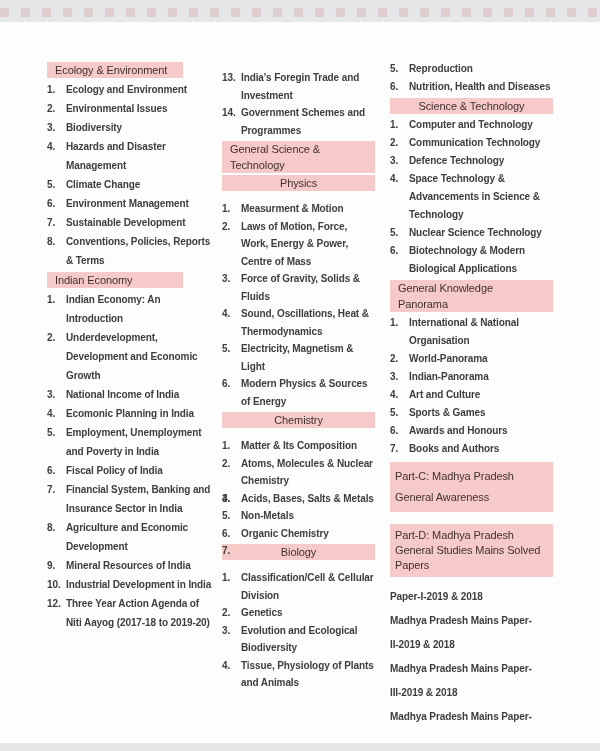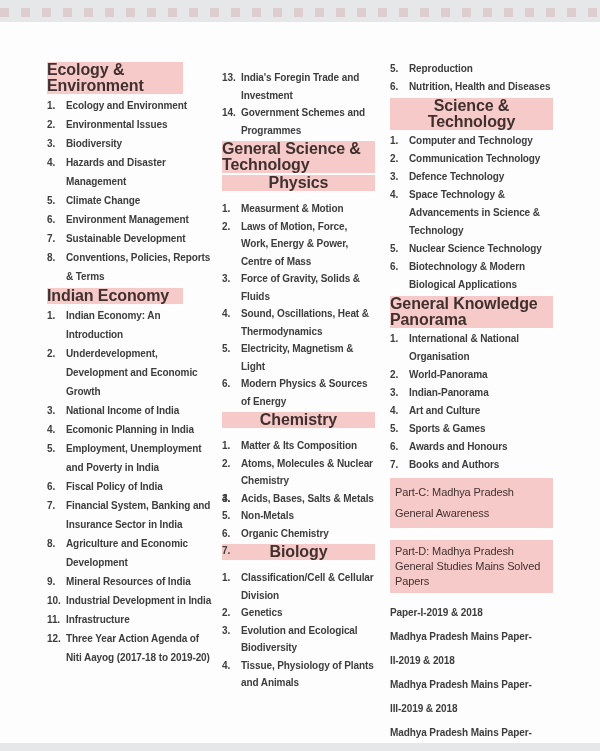--- a/index.html
+++ b/index.html
@@ -25,22 +25,22 @@
     display:flex;align-items:flex-start;
   }
   .col{box-sizing:border-box;}
   .col-0{width:168px;margin-right:7px;}
   .col-1{width:153px;margin-right:15px;}
   .col-2{width:163px;}
 
   
   .hdr{
     background:#f7caca;color:#40302e;
-    font-weight:700;font-size:16px;line-height:16px;
-    padding:0 0;margin:2px 0;letter-spacing:-0.1px;
+    font-weight:400;font-size:11px;line-height:16px;
+    padding:0 8px;margin:2px 0;letter-spacing:-0.1px;
     box-sizing:border-box;
   }
   .hdr.short{width:136px;}
   .hdr.full{width:100%;}
   .hdr.center{width:100%;text-align:center;}
   .hdr-block{
     background:#f7caca;color:#40302e;
     font-weight:400;font-size:11px;
     padding:4px 5px;letter-spacing:-0.1px;
     box-sizing:border-box;width:100%;
@@ -86,21 +86,20 @@
           <li><span class="num">1.</span><span>Indian Economy: An Introduction</span></li>
           <li><span class="num">2.</span><span>Underdevelopment, Development and Economic Growth</span></li>
           <li><span class="num">3.</span><span>National Income of India</span></li>
           <li><span class="num">4.</span><span>Ecomonic Planning in India</span></li>
           <li><span class="num">5.</span><span>Employment, Unemployment and Poverty in India</span></li>
           <li><span class="num">6.</span><span>Fiscal Policy of India</span></li>
           <li><span class="num">7.</span><span>Financial System, Banking and Insurance Sector in India</span></li>
           <li><span class="num">8.</span><span>Agriculture and Economic Development</span></li>
           <li><span class="num">9.</span><span>Mineral Resources of India</span></li>
           <li><span class="num">10.</span><span>Industrial Development in India</span></li>
-          <li><span class="num">11.</span><span>Infrastructure</span></li>
           <li><span class="num">12.</span><span>Three Year Action Agenda of Niti Aayog (2017-18 to 2019-20)</span></li>
         </ol>
       </div>
       <div class="col col-1">
         <ol class="lst">
           <li><span class="num">13.</span><span>India's Foregin Trade and Investment</span></li>
           <li><span class="num">14.</span><span>Government Schemes and Programmes</span></li>
         </ol>
         <div class="hdr full">General Science &amp; Technology</div>
         <div class="hdr center">Physics</div>

